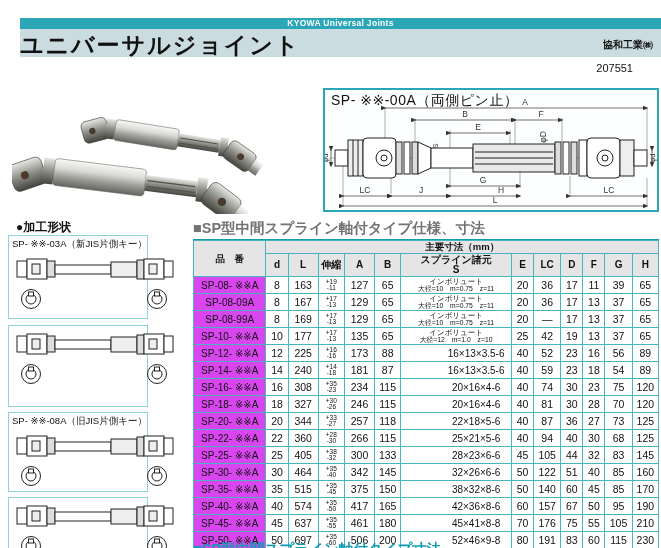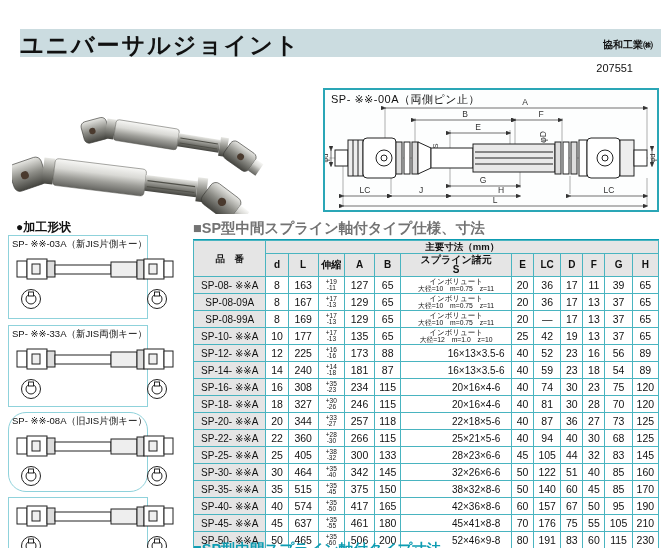--- a/index.html
+++ b/index.html
@@ -12,57 +12,58 @@
   .titleband{position:absolute;left:20px;right:0;top:29px;height:28px;background:#cbdce0;}
   .main-title{position:absolute;left:0;right:110px;top:1px;text-align:left;font-size:23px;font-weight:bold;letter-spacing:2px;}
   .company{position:absolute;right:8px;top:9px;font-size:10px;font-weight:bold;}
   .docnum{position:absolute;right:28px;top:62px;font-size:11px;}
 
   
   .photo{position:absolute;left:12px;top:86px;width:310px;height:128px;}
 
   
   .drawbox{position:absolute;left:323px;top:88px;width:336px;height:124px;border:2px solid #2aa6b6;box-sizing:border-box;background:#fdfefe;}
-  .drawbox .dlabel{position:absolute;left:6px;top:2px;font-size:11px;letter-spacing:.5px;}
+  .drawbox .dlabel{position:absolute;left:6px;top:2px;font-size:14px;letter-spacing:.5px;}
   .drawbox svg{position:absolute;left:0;top:0;}
 
   
   .shapes-h{position:absolute;left:10px;top:219px;font-size:12px;font-weight:bold;margin-left:6px;}
   .shapebox{position:absolute;left:8px;width:140px;height:84px;border:1.5px solid #8fd2db;box-sizing:border-box;background:#fff;}
   .shapebox .slabel{font-size:9.5px;padding:2px 0 0 3px;white-space:nowrap;}
-  .sb1{top:235px;} .sb2{top:325px;height:82px;} .sb3{top:412px;height:80px;border-radius:18px;} .sb4{top:497px;height:80px;}
+  .sb1{top:235px;} .sb2{top:325px;height:82px;} .sb3{top:412px;height:80px;} .sb4{top:497px;height:80px;}
 
   
   .tbl-title{position:absolute;left:193px;top:219px;width:466px;font-size:14.5px;font-weight:bold;color:#737373;
              border-bottom:2px solid #0d9cb2;padding-bottom:1px;box-sizing:border-box;white-space:nowrap;}
   table.spec{position:absolute;left:193px;top:240px;width:466px;border-collapse:collapse;table-layout:fixed;
              border:1.5px solid #2aa6b6;}
   table.spec th,table.spec td{border:1px solid #49b4c0;text-align:center;vertical-align:middle;padding:0;overflow:hidden;}
   table.spec th{background:#e5e5e5;font-size:10px;font-weight:bold;white-space:pre-line;line-height:10px;}
   table.spec thead tr.r1 th{height:12px;font-size:9.5px;}
   table.spec thead tr.r2 th{height:22px;}
   table.spec td{background:#fff;font-size:10.5px;height:16px;line-height:11px;white-space:nowrap;}
-  table.spec td.part{background:#e5e5e5;font-size:10px;}
+  table.spec td.part{background:#d946ef;font-size:10px;}
   table.spec td.ext{font-size:6.5px;line-height:6.5px;}
   table.spec td.ext span{display:block;}
   table.spec td .s1{font-size:7.5px;line-height:7.5px;}
   table.spec td .s2{font-size:6.8px;line-height:7px;}
   table.spec td .s0{font-size:10px;margin-left:40px;}
 
   
   .clipped{position:absolute;left:193px;top:540px;width:466px;height:8px;overflow:hidden;
            font-size:14.5px;font-weight:bold;color:#0d9cb2;white-space:nowrap;}
 
   svg text{font-family:"Liberation Sans","DejaVu Sans",sans-serif;}
 </style>
 </head>
 <body>
 
 <div class="page">
 
+  <div class="topbar">KYOWA Universal Joints</div>
   <div class="titleband">
     <div class="main-title">ユニバーサルジョイント</div>
     <div class="company">協和工業㈱</div>
   </div>
   <div class="docnum">207551</div>
 
   <div class="photo">
     <svg width="310" height="128" viewBox="0 0 310 128">
       <defs>
         <linearGradient id="met" x1="0" y1="0" x2="0" y2="1">
@@ -226,21 +227,21 @@
         <rect x="155" y="10" width="9" height="16"></rect>
         <circle cx="22" cy="48" r="9.5"></circle>
           <circle cx="22" cy="48" r="5"></circle>
           <rect x="19.5" y="41" width="5" height="4" fill="#fff"></rect>
         <circle cx="148" cy="48" r="9.5"></circle>
           <circle cx="148" cy="48" r="5"></circle>
           <rect x="145.5" y="41" width="5" height="4" fill="#fff"></rect>
       </g>
     </svg>
   </div>
-  <div class="shapebox sb2"><div class="slabel">SP- ※※-33A（新JIS両側キー）</div>
+  <div class="shapebox sb2">
     <svg width="170" height="62" viewBox="0 0 170 62">
       <g stroke="#222" fill="#fff" stroke-width="1">
         <rect x="8" y="10" width="10" height="16"></rect>
         <rect x="18" y="8" width="20" height="20"></rect>
           <rect x="23" y="13" width="8" height="10" fill="#eee"></rect>
         <rect x="38" y="10" width="8" height="16" fill="#ddd"></rect>
         <rect x="46" y="14" width="56" height="9"></rect>
         <rect x="102" y="11" width="26" height="15" fill="#eee"></rect>
         <rect x="128" y="9" width="7" height="19" fill="#ddd"></rect>
         <rect x="135" y="8" width="20" height="20"></rect>
@@ -617,21 +618,21 @@
           <td>70</td>
           <td>176</td>
           <td>75</td>
           <td>55</td>
           <td>105</td>
           <td>210</td>
         </tr>
         <tr>
           <td class="part">SP-50- ※※A</td>
           <td>50</td>
-          <td>465</td>
+          <td>697</td>
           <td class="ext">
             <span>+35</span>
             <span>-60</span>
           </td>
           <td>506</td>
           <td>200</td>
           <td><span class="s0">52×46×9-8</span></td>
           <td>80</td>
           <td>191</td>
           <td>83</td>

